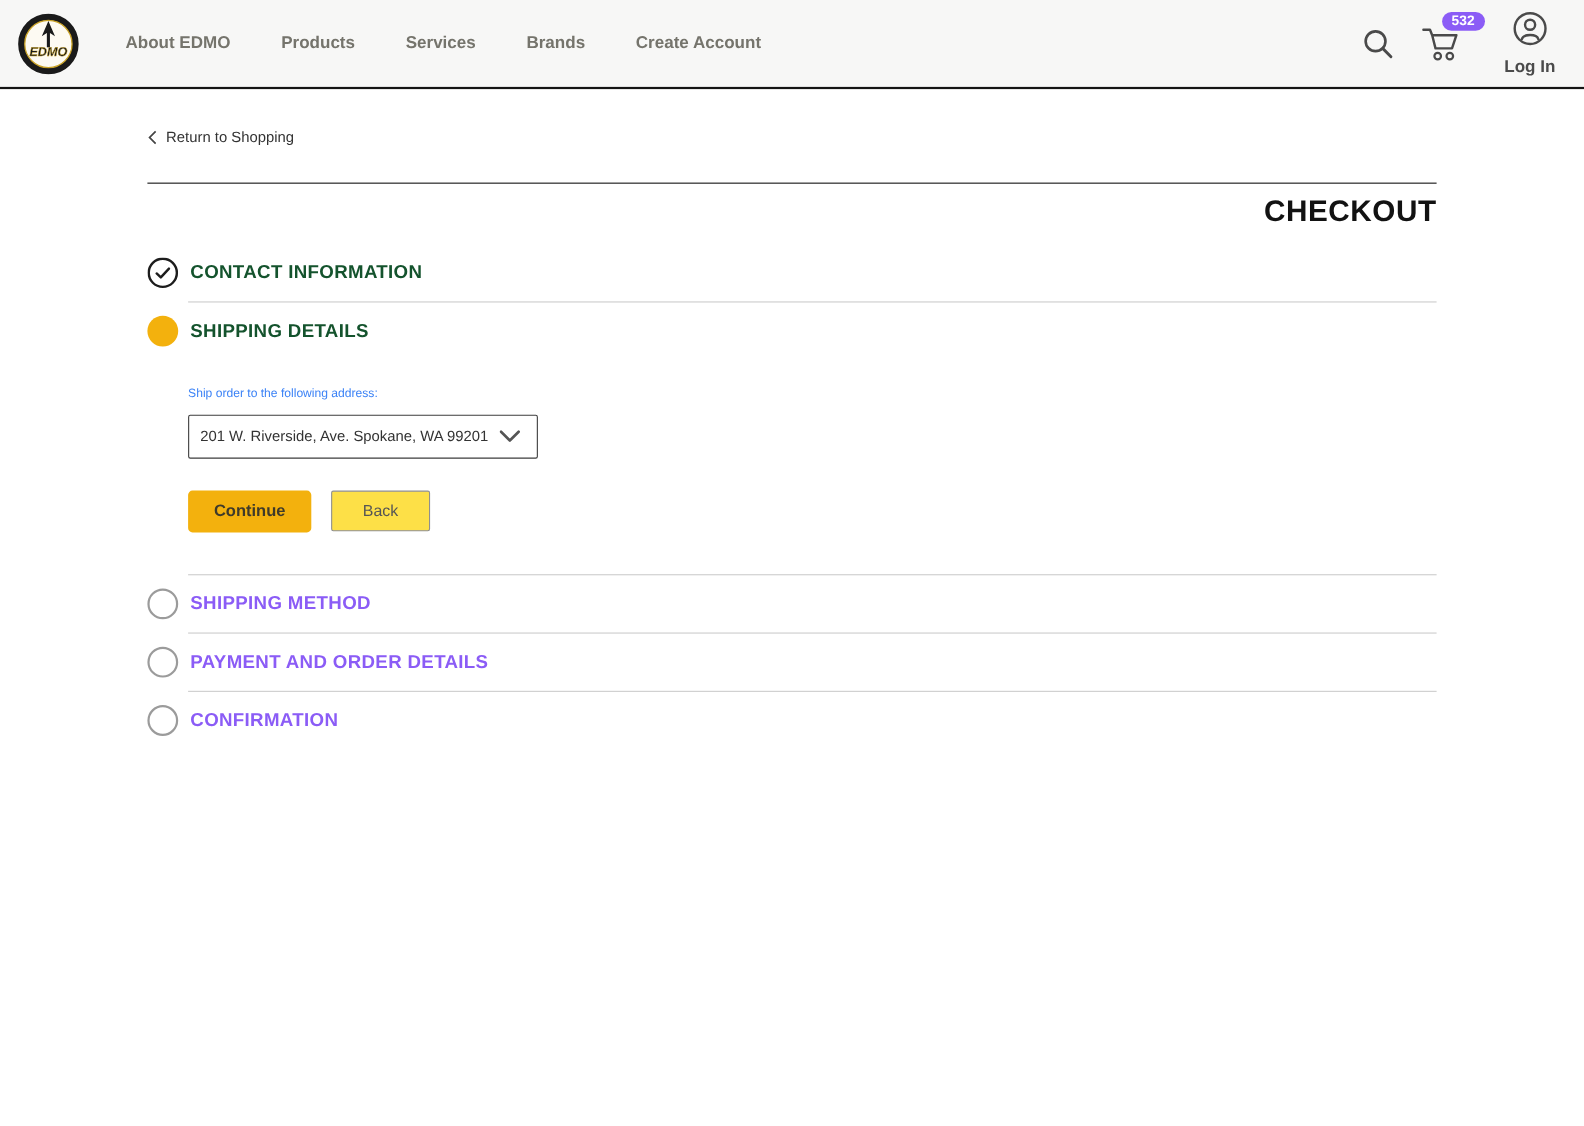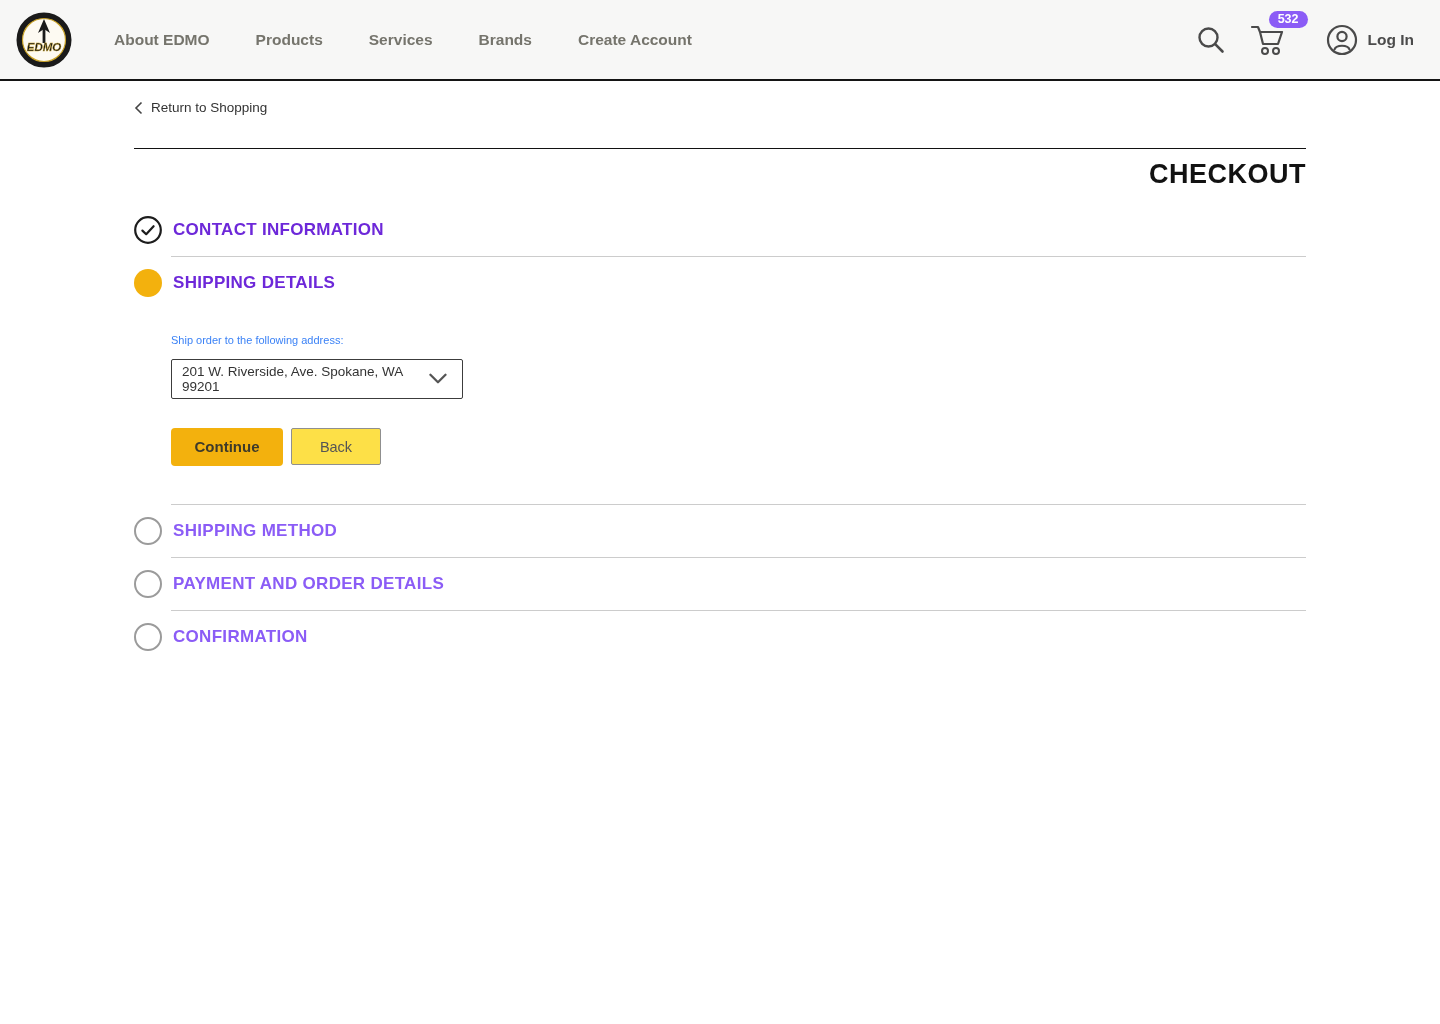--- a/index.html
+++ b/index.html
@@ -32,25 +32,25 @@
     top: -12px;
     right: -20px;
     background: #8b5cf6;
     color: #ffffff;
     font-size: 12.5px;
     font-weight: bold;
     border-radius: 11px;
     padding: 2px 9px 3px;
     line-height: 1;
   }
-  .account-wrap { display: flex; align-items: center; gap: 10px; cursor: pointer; }
+  .account-wrap { display: flex; align-items: center; gap: 10px; cursor: pointer; flex-direction: column; }
   .login-label { font-size: 15.5px; font-weight: bold; color: #4b4b4b; }
 
   
-  .main { padding: 19px 134px 0 134px; }
+  .main { padding: 36px 134px 0 134px; }
   .return-link {
     display: inline-flex;
     align-items: center;
     gap: 8px;
     font-size: 13.5px;
     color: #333333;
     cursor: pointer;
   }
   .title-rule {
     border: none;
@@ -71,21 +71,21 @@
   .step-row {
     display: flex;
     align-items: center;
     gap: 11px;
     height: 28px;
   }
   .step-row.first { margin-top: 26px; }
   .step-label {
     font-size: 17px;
     font-weight: bold;
-    color: #6d28d9;
+    color: #14532d;
     letter-spacing: 0.3px;
   }
   .step-label.inactive { color: #8b5cf6; }
   .step-circle { width: 28px; height: 28px; flex: 0 0 auto; }
   .dot-active {
     width: 28px; height: 28px;
     border-radius: 50%;
     background: #f3b10d;
     flex: 0 0 auto;
   }
@@ -105,33 +105,33 @@
 
   
   .step-body { padding-left: 37px; }
   .address-label {
     margin-top: 37px;
     font-size: 11px;
     color: #3b82f6;
   }
   .select-box {
     margin-top: 13px;
-    width: 292px;
+    width: 318px;
     height: 40px;
     border: 1px solid #3c3c3c;
     border-radius: 2px;
     background: #ffffff;
     display: flex;
     align-items: center;
     justify-content: space-between;
     padding: 0 15px 0 10px;
     cursor: pointer;
   }
   .select-value { font-size: 13.5px; color: #333333; }
-  .btn-row { margin-top: 29px; display: flex; align-items: center; gap: 8px; }
+  .btn-row { margin-top: 29px; display: flex; align-items: center; gap: 18px; }
   .btn-continue {
     width: 112px;
     height: 38px;
     background: #f3b10d;
     border: none;
     border-radius: 4px;
     font-family: "Liberation Sans", sans-serif;
     font-size: 15px;
     font-weight: bold;
     color: #3e3a2a;

